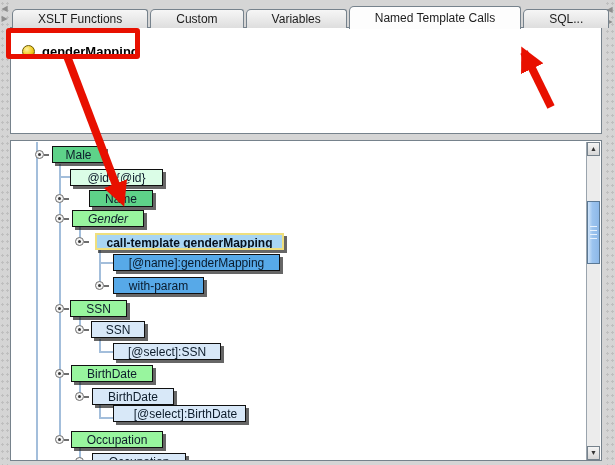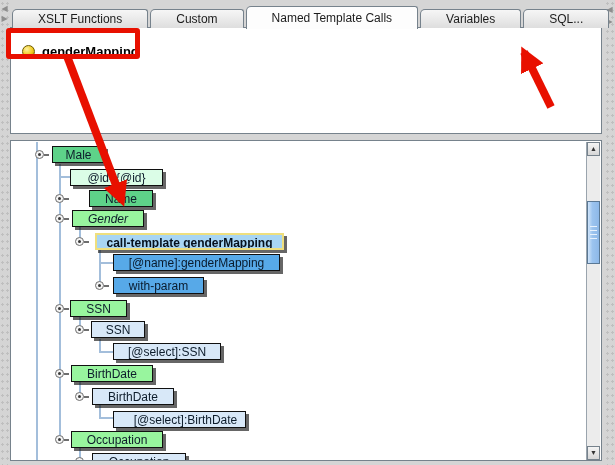--- a/index.html
+++ b/index.html
@@ -68,22 +68,22 @@
     <span class="split-arrow" style="top:14px;">▶</span>
   </div>
   <div class="splitter" id="splitter-right">
     <span class="split-arrow" style="top:5px;">◀</span>
     <span class="split-arrow" style="top:17px;">▶</span>
   </div>
 
   <div id="tab-bar">
       <div class="tab">XSLT Functions</div>
       <div class="tab">Custom</div>
+      <div class="tab">Variables</div>
       <div class="tab selected">Named Template Calls</div>
-      <div class="tab">Variables</div>
       <div class="tab">SQL...</div>
     </div>
   <div class="tab-scroll" id="tab-scroll-left">◀</div>
   <div class="tab-scroll" id="tab-scroll-right">▶</div>
 
   <div class="panel" id="templates-panel">
     <div id="template-item">
       <span class="ball-icon"></span>
       <span class="lbl">genderMapping</span>
     </div>
@@ -118,21 +118,21 @@
         <div class="tnode k-b1" style="left: 101px; top: 135px; min-width: 91px;">with-param</div>
         <div class="handle" style="left: 43px; top: 162px;"></div>
         <div class="tnode k-g2" style="left: 58px; top: 158px; min-width: 57px;">SSN</div>
         <div class="handle" style="left: 63px; top: 183px;"></div>
         <div class="tnode k-b2" style="left: 79px; top: 179px; min-width: 54px;">SSN</div>
         <div class="tnode k-b2" style="left: 101px; top: 201px; min-width: 108px;">[@select]:SSN</div>
         <div class="handle" style="left: 43px; top: 227px;"></div>
         <div class="tnode k-g2" style="left: 59px; top: 223px; min-width: 82px;">BirthDate</div>
         <div class="handle" style="left: 63px; top: 250px;"></div>
         <div class="tnode k-b2" style="left: 80px; top: 246px; min-width: 82px;">BirthDate</div>
-        <div class="tnode k-b2" style="left: 101px; top: 269px; min-width: 133px; padding-left: 12px;">[@select]:BirthDate</div>
+        <div class="tnode k-b2" style="left: 101px; top: 263px; min-width: 133px; padding-left: 12px;">[@select]:BirthDate</div>
         <div class="handle" style="left: 43px; top: 293px;"></div>
         <div class="tnode k-g2" style="left: 59px; top: 289px; min-width: 92px;">Occupation</div>
         <div class="handle" style="left: 63px; top: 315px;"></div>
         <div class="tnode k-b2" style="left: 80px; top: 311px; min-width: 94px;">Occupation</div>
       </div>
     <div id="vscroll">
       <div class="sb-btn" id="sb-up">▲</div>
       <div id="sb-thumb"></div>
       <div class="sb-btn" id="sb-down">▼</div>
     </div>

